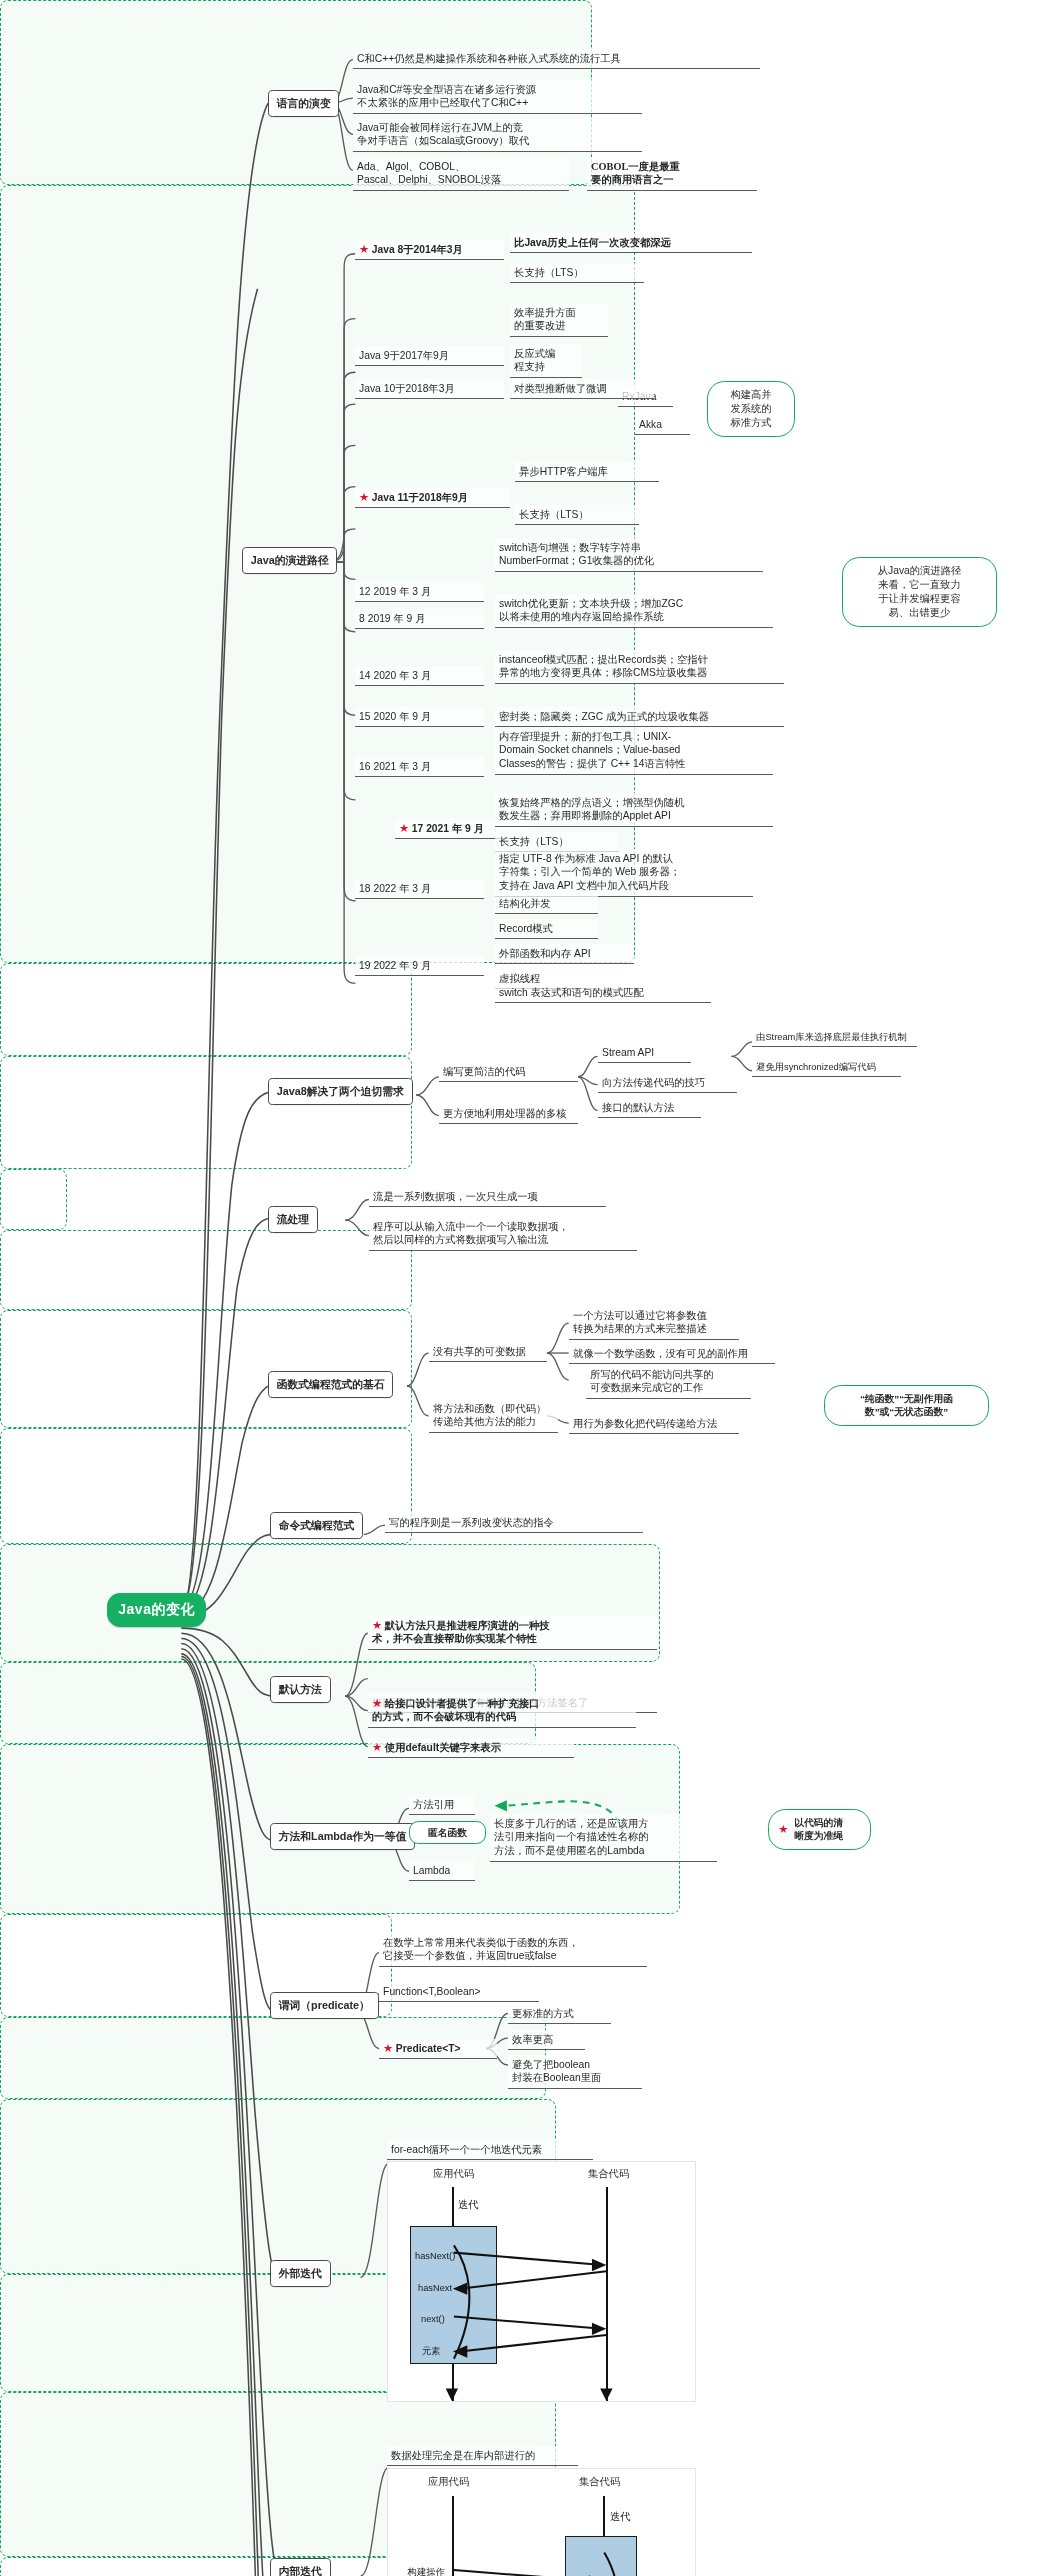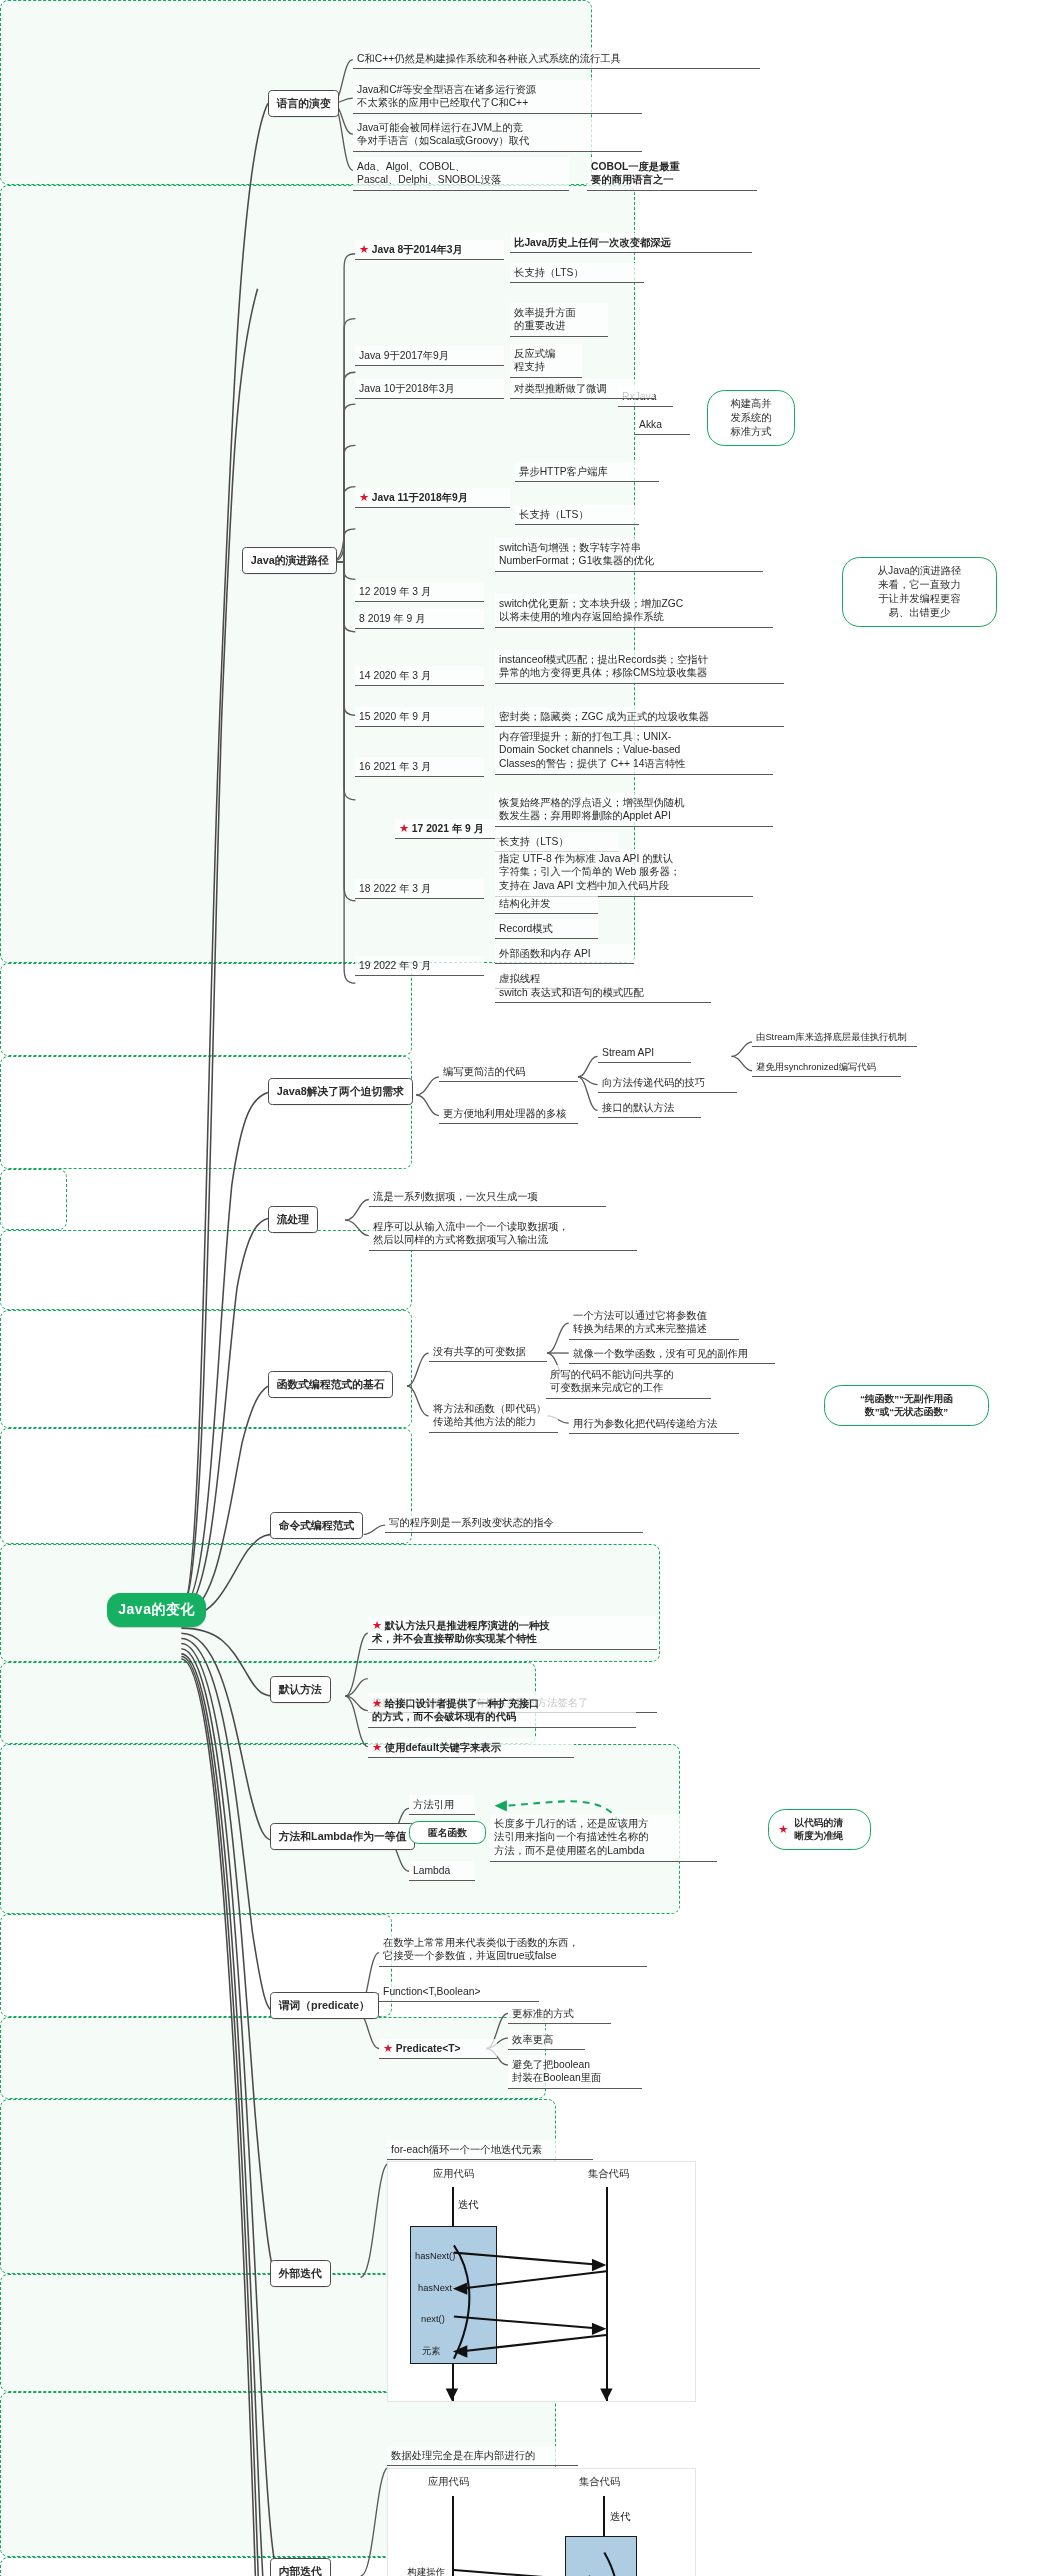--- a/index.html
+++ b/index.html
@@ -184,37 +184,37 @@
 <div class="node root" style="left:107px;top:1593px;">Java的变化</div>
 
 <div class="node topic" style="left:268px;top:90px;">语言的演变</div>
 <div class="node leaf" style="left:353px;top:49px;width:407px;">C和C++仍然是构建操作系统和各种嵌入式系统的流行工具</div>
 <div class="node leaf" style="left:353px;top:80px;width:289px;white-space:pre-line;">Java和C#等安全型语言在诸多运行资源
 不太紧张的应用中已经取代了C和C++</div>
 <div class="node leaf" style="left:353px;top:118px;width:289px;white-space:pre-line;">Java可能会被同样运行在JVM上的竞
 争对手语言（如Scala或Groovy）取代</div>
 <div class="node leaf" style="left:353px;top:157px;width:216px;white-space:pre-line;">Ada、Algol、COBOL、
 Pascal、Delphi、SNOBOL没落</div>
-<div class="node leaf b" style="left:587px;top:157px;width:170px;white-space:pre-line;">COBOL一度是最重
+<div class="node leaf b" style="left:587px;top:157px;width:170px;white-space:pre-line;font-family:Liberation Serif, serif;">COBOL一度是最重
 要的商用语言之一</div>
 
 <div class="node topic" style="left:242px;top:547px;">Java的演进路径</div>
 
 <div class="node leaf b" style="left:355px;top:240px;width:149px;"><span class="star">★</span><span>Java 8于2014年3月</span></div>
 <div class="node leaf b" style="left:510px;top:233px;width:242px;">比Java历史上任何一次改变都深远</div>
 <div class="node leaf" style="left:510px;top:263px;width:134px;">长支持（LTS）</div>
 
 <div class="node leaf" style="left:355px;top:346px;width:149px;">Java 9于2017年9月</div>
 <div class="node leaf" style="left:510px;top:303px;width:98px;white-space:pre-line;">效率提升方面
 的重要改进</div>
 <div class="node leaf" style="left:510px;top:344px;width:72px;white-space:pre-line;">反应式编
 程支持</div>
 <div class="node leaf" style="left:618px;top:387px;width:55px;">RxJava</div>
 <div class="node leaf" style="left:635px;top:415px;width:55px;">Akka</div>
-<div class="bubble thin node" style="left:707px;top:390px;width:88px;white-space:pre-line;font-size:10.3px;">构建高并
+<div class="bubble thin node" style="left:707px;top:381px;width:88px;white-space:pre-line;font-size:10.3px;">构建高并
 发系统的
 标准方式</div>
 
 <div class="node leaf" style="left:355px;top:379px;width:149px;">Java 10于2018年3月</div>
 <div class="node leaf" style="left:510px;top:379px;width:144px;">对类型推断做了微调</div>
 
 <div class="node leaf b" style="left:355px;top:488px;width:155px;"><span class="star">★</span><span>Java 11于2018年9月</span></div>
 <div class="node leaf" style="left:515px;top:462px;width:144px;">异步HTTP客户端库</div>
 <div class="node leaf" style="left:515px;top:505px;width:124px;">长支持（LTS）</div>
 
@@ -274,21 +274,21 @@
 <div class="node leaf" style="left:369px;top:1217px;width:268px;white-space:pre-line;">程序可以从输入流中一个一个读取数据项，
 然后以同样的方式将数据项写入输出流</div>
 
 <div class="node topic" style="left:268px;top:1371px;">函数式编程范式的基石</div>
 <div class="node leaf" style="left:429px;top:1342px;width:118px;">没有共享的可变数据</div>
 <div class="node leaf" style="left:429px;top:1399px;width:129px;white-space:pre-line;">将方法和函数（即代码）
 传递给其他方法的能力</div>
 <div class="node leaf" style="left:569px;top:1306px;width:170px;white-space:pre-line;">一个方法可以通过它将参数值
 转换为结果的方式来完整描述</div>
 <div class="node leaf" style="left:569px;top:1344px;width:206px;">就像一个数学函数，没有可见的副作用</div>
-<div class="node leaf" style="left:546px;top:1365px;width:165px;white-space:pre-line;">所写的代码不能访问共享的
+<div class="node leaf" style="left:586px;top:1365px;width:165px;white-space:pre-line;">所写的代码不能访问共享的
 可变数据来完成它的工作</div>
 <div class="node leaf" style="left:569px;top:1414px;width:170px;">用行为参数化把代码传递给方法</div>
 <div class="bubble node" style="left:824px;top:1385px;width:165px;white-space:pre-line;">“纯函数”“无副作用函
 数”或“无状态函数”</div>
 
 <div class="node topic" style="left:270px;top:1512px;">命令式编程范式</div>
 <div class="node leaf" style="left:385px;top:1513px;width:258px;">写的程序则是一系列改变状态的指令</div>
 
 <div class="node topic" style="left:270px;top:1676px;">默认方法</div>
 <div class="node leaf b" style="left:368px;top:1616px;width:289px;"><span class="star">★</span><span style="white-space:pre-line;">默认方法只是推进程序演进的一种技

